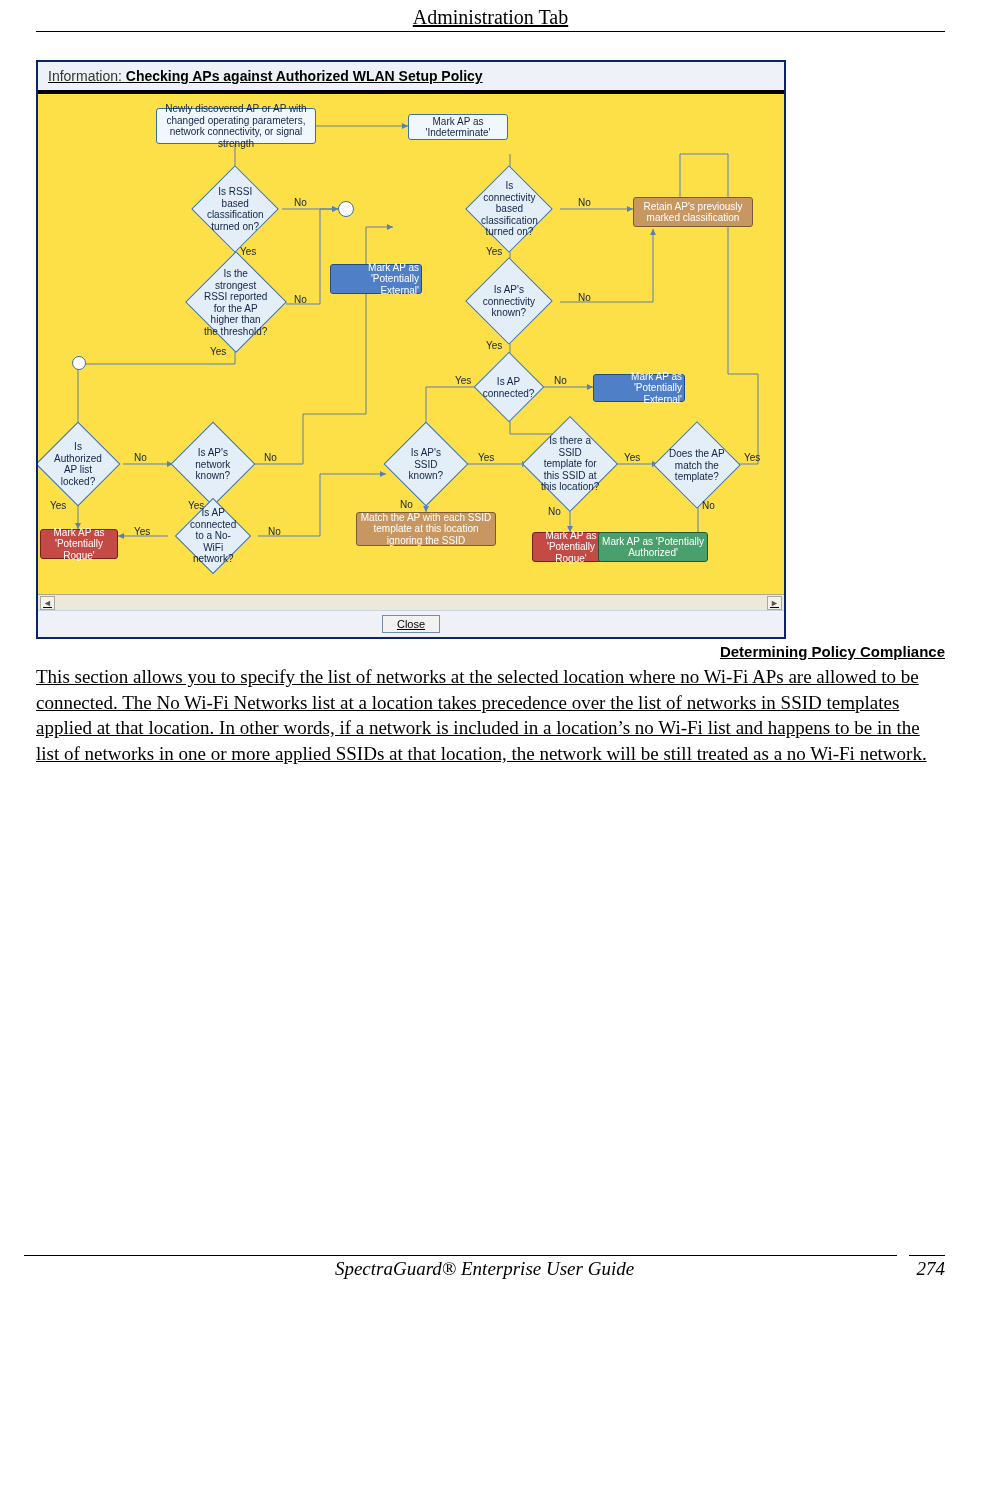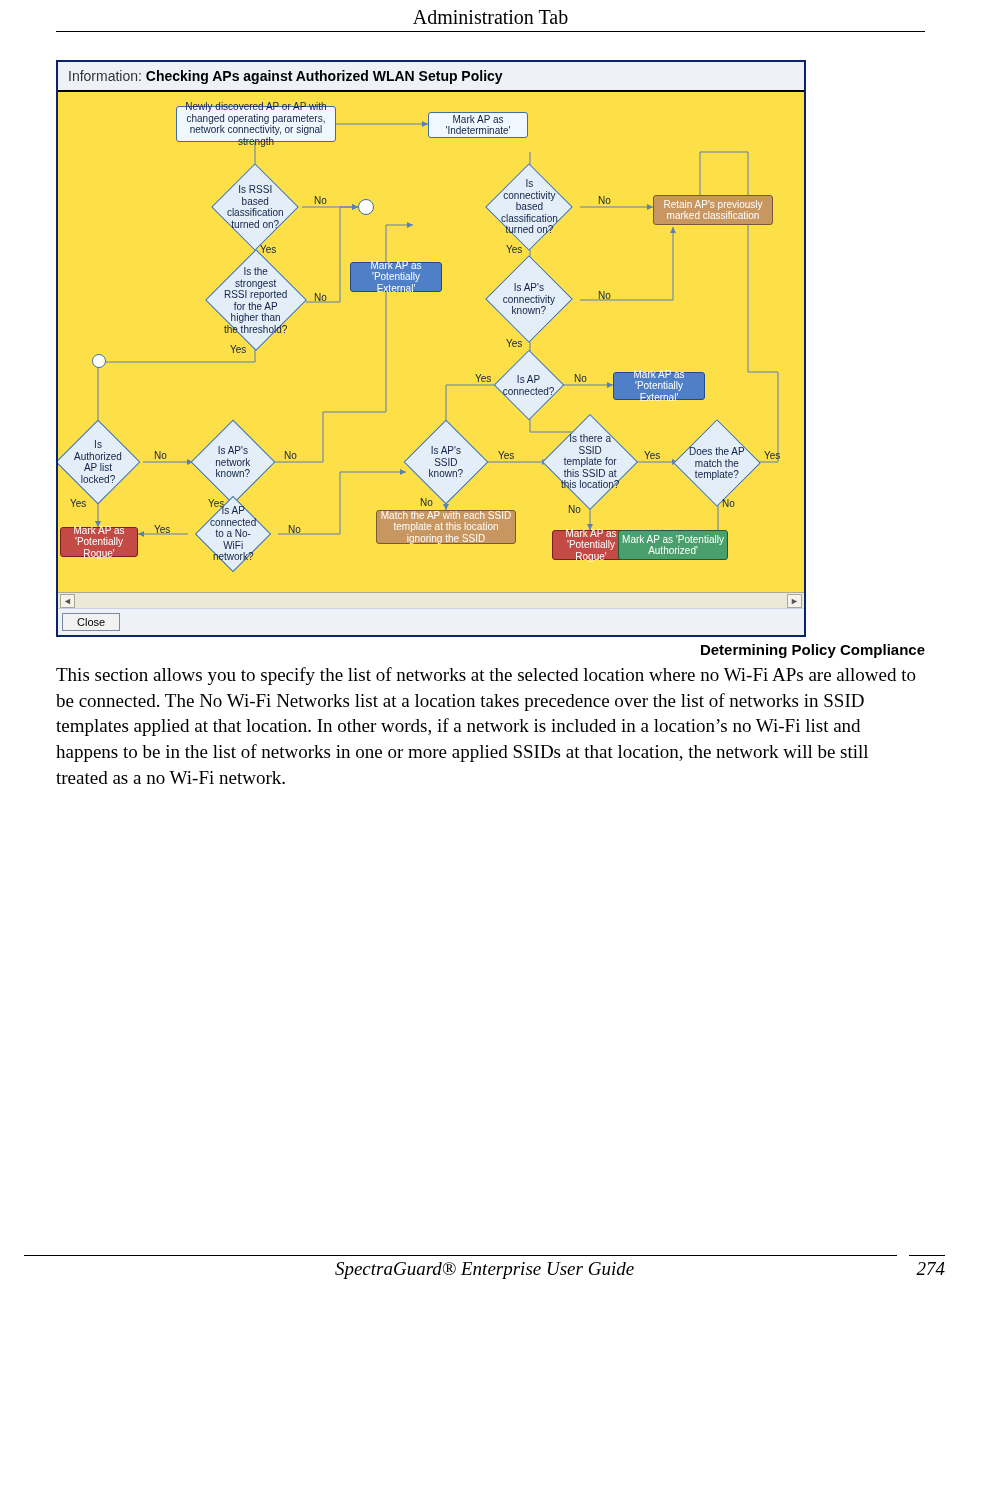--- a/index.html
+++ b/index.html
@@ -1,50 +1,50 @@
 <!DOCTYPE html>
 <html><head>
 <meta charset="utf-8">
 <style>
   * { box-sizing: border-box; margin: 0; padding: 0; }
   html, body { width: 981px; background: #fff; font-family: "Palatino Linotype", "Book Antiqua", Palatino, Georgia, serif; color: #000; }
-  .page { width: 981px; height: 1300px; position: relative; padding: 0 56px; }
+  .page { width: 981px; height: 1300px; position: relative; padding: 0 36px; text-decoration: underline; }
   .running-head { text-align: center; font-size: 20px; padding-top: 6px; }
   .head-rule { border: none; border-top: 1px solid #000; margin-top: 2px; }
   .content { padding-top: 28px; }
   .figure-wrap { margin: 0 0 4px 0; }
   .figure-caption { font-weight: bold; font-family: Verdana, Arial, sans-serif; font-size: 15px; margin-top: 4px; text-align: right; }
   .section-heading { font-weight: bold; font-style: italic; font-size: 21px; margin-top: 16px; margin-bottom: 14px; }
   .body-text { font-size: 19px; line-height: 1.35; }
 
   
   .dlg { width: 750px; border: 2px solid #0a246a; background: #fff; font-family: Tahoma, Arial, sans-serif; }
   .dlg-titlebar { height: 22px; background: linear-gradient(#2a61cf,#1d4fb7); color: #fff; font-size: 12px; display: flex; align-items: center; padding: 0 4px; }
   .dlg-titlebar .ticon { width:14px;height:14px;background:#3a8; margin-right:4px; border:1px solid #064; }
   .dlg-titlebar .ttxt { flex:1; }
   .dlg-titlebar .closebtn { width:18px;height:16px;background:#e06040;border:1px solid #8a3020;color:#fff;display:flex;align-items:center;justify-content:center;font-size:11px;font-weight:bold;cursor:pointer; }
-  .dlg-info { background:#eef2f8; padding:6px 10px; font-size:14px; border-bottom:2px solid #000000; }
+  .dlg-info { background:#eef2f8; padding:6px 10px; font-size:14px; border-bottom:4px solid #000000; }
   .dlg-info .lbl { color:#333; }
   .dlg-info .bold { font-weight:bold; }
   .flowchart { position: relative; width:100%; height:500px; background:#fde047; font-size:10px; color:#124; overflow:hidden; }
   .node { position:absolute; text-align:center; display:flex; align-items:center; justify-content:center; padding:2px; line-height:1.15; }
   .rect { border:1px solid #3a6ea5; background:#f1f7fe; border-radius:3px; }
   .diamond { background:#e3eef9; border:1px solid #3a6ea5; }
   .diamond span { transform: rotate(-45deg); display:block; width:140%; }
-  .blue  { background:#4f7fc7 !important; color:#fff; border-color:#234b8c !important; }
+  .blue  { background:#4f7fc7 !important; color:#fff; border-color:#234b8c !important;text-align:right; }
   .brown { background:#c89761 !important; color:#fff; border-color:#7a5a33 !important; }
   .red   { background:#c44a46 !important; color:#fff; border-color:#7a1f1d !important; }
   .green { background:#4aa06d !important; color:#fff; border-color:#1d5a37 !important; }
   .edge-label { position:absolute; font-size:10px; color:#124; background:transparent; }
   svg.edges { position:absolute; left:0; top:0; width:100%; height:100%; pointer-events:none; }
   svg.edges line, svg.edges polyline { stroke:#5a7fb5; stroke-width:1; fill:none; }
   svg.edges marker path { fill:#5a7fb5; }
   .scrollbar-bottom { height:16px; background:#ece9d8; border-top:1px solid #aca899; display:flex; align-items:center; justify-content:space-between; padding:0 2px; }
   .sb-btn { width:15px;height:14px;border:1px solid #aca899;background:#f4f2ea;display:flex;align-items:center;justify-content:center;font-size:9px;color:#555; }
-  .dlg-btnrow { background:#eef2f8; border-top:1px solid #c9d3e3; padding:4px; display:flex; justify-content:flex-start; }
+  .dlg-btnrow { background:#eef2f8; border-top:1px solid #c9d3e3; padding:4px; display:flex; justify-content:center; }
   .dlg-btn { font-size:11px; padding:2px 14px; border:1px solid #7a8aa0; background:#f2f2f2; cursor:pointer; }
 
   
   .footer { position:absolute; left:24px; right:36px; bottom:20px; }
   .foot-rule-wrap { display:flex; gap:12px; }
   .foot-rule-wrap hr { flex:1; border:none; border-top:1px solid #000; }
   .foot-rule-wrap hr.short { flex:0 0 36px; }
   .footer-row { display:flex; justify-content:space-between; align-items:baseline; margin-top:2px; }
   .footer-center { position:absolute; left:0; right:0; text-align:center; font-style:italic; font-size:19px; }
   .footer-right { margin-left:auto; font-style:italic; font-size:19px; }

